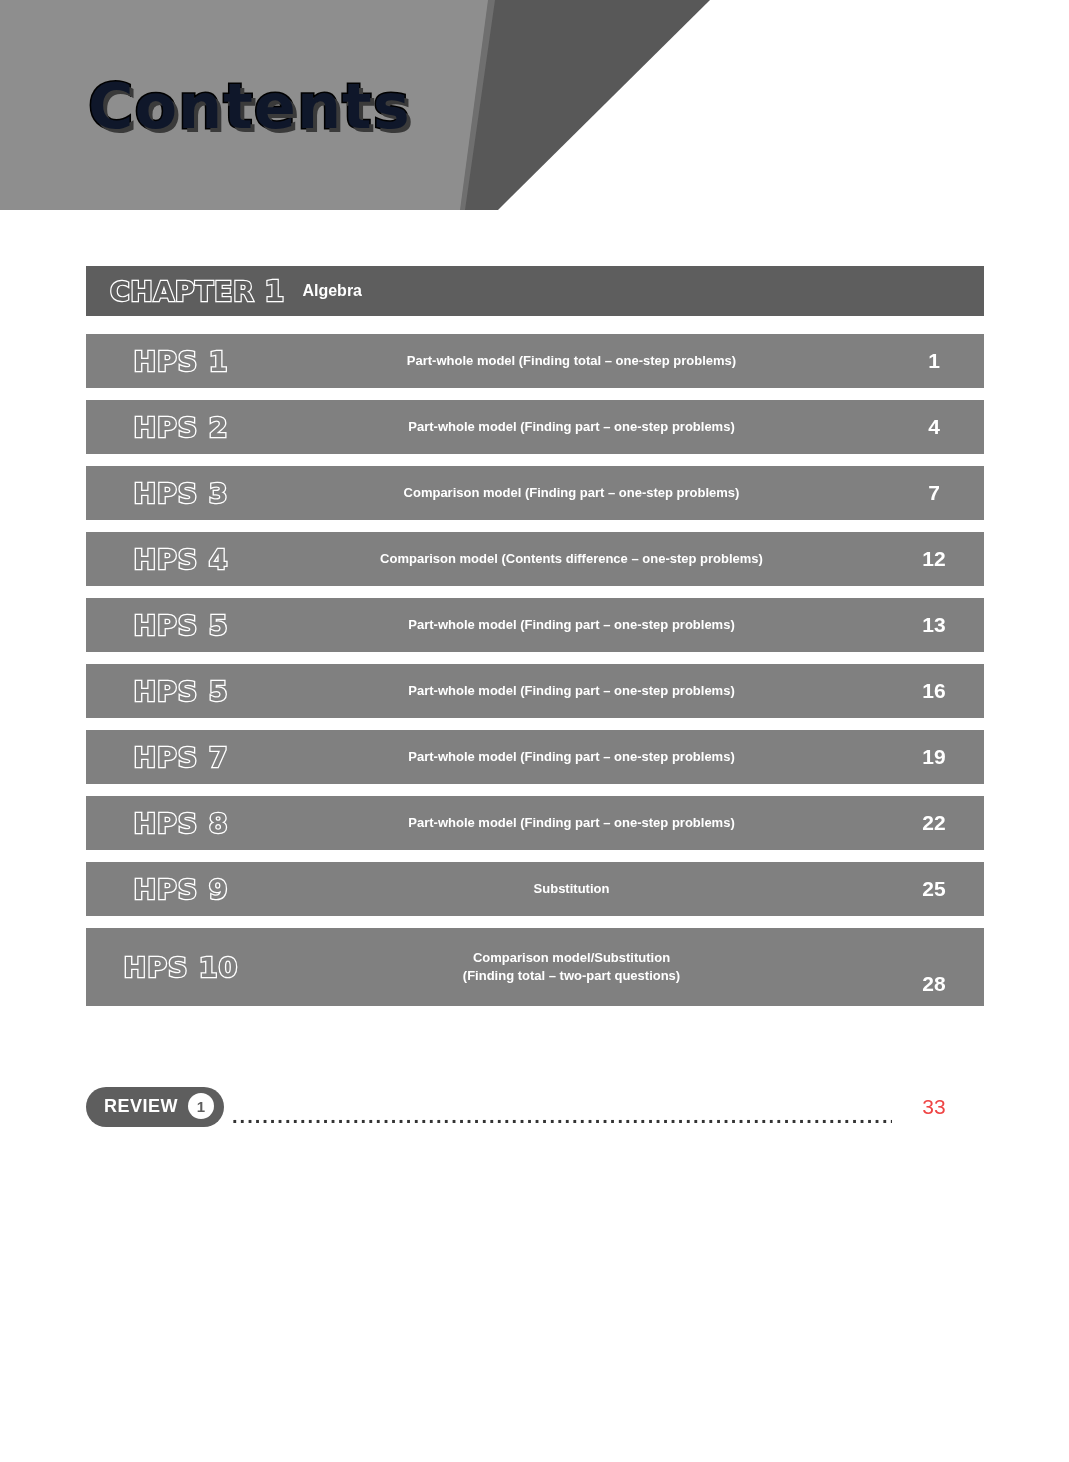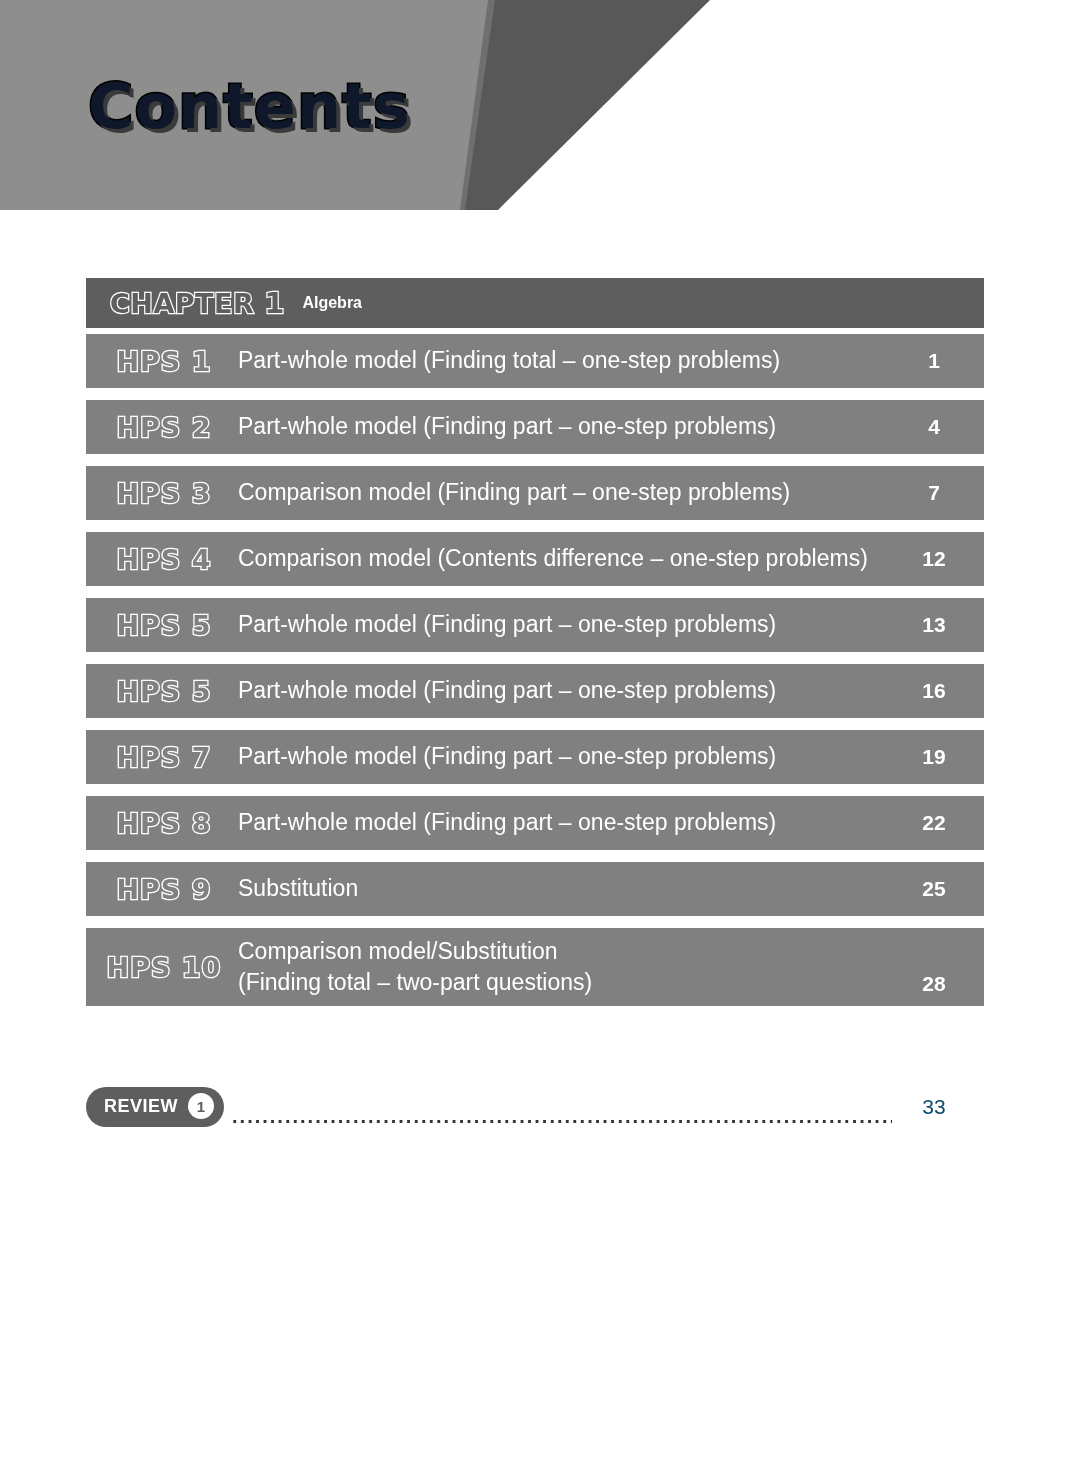--- a/index.html
+++ b/index.html
@@ -65,21 +65,20 @@
   
   .chapter-bar {
     position: absolute;
     left: 86px;
     top: 266px;
     width: 898px;
     height: 50px;
     background: #5e5e5e;
     display: flex;
     align-items: center;
-    margin-top: 12px;
   }
   .chapter-tag {
     font-family: "DejaVu Sans", sans-serif;
     font-size: 27px;
     font-weight: bold;
     color: #5e5e5e;
     -webkit-text-stroke: 2.4px #ffffff;
     paint-order: stroke fill;
     margin-left: 24px;
     letter-spacing: 0.5px;
@@ -118,39 +117,40 @@
   }
   .row.tall {
     min-height: 78px;
   }
   .hps-badge {
     width: 148px;
     flex: 0 0 148px;
     display: flex;
     align-items: center;
     justify-content: center;
-    padding-left: 4px;
+    padding-left: 21px;
   }
   .hps-badge .hps-text {
     font-family: "DejaVu Sans", sans-serif;
     font-size: 27px;
     font-weight: bold;
     color: #808080;
     -webkit-text-stroke: 2.6px #ffffff;
     paint-order: stroke fill;
     letter-spacing: 1px;
     white-space: nowrap;
   }
   .row-title {
     flex: 1 1 auto;
-    font-size: 23px;
-    font-weight: normal;
+    font-size: 13px;
+    font-weight: bold;
     color: #ffffff;
     line-height: 1.35;
     padding-right: 10px;
+    text-align: center;
   }
   .row-title .line2 { display: block; }
   .row-page {
     flex: 0 0 72px;
     text-align: center;
     font-size: 21px;
     font-weight: bold;
     color: #ffffff;
     padding-right: 14px;
   }
@@ -206,21 +206,21 @@
     letter-spacing: 2px;
     color: #333;
     margin: 0 6px 0 8px;
     align-self: flex-end;
     padding-bottom: 2px;
   }
   .review-page {
     flex: 0 0 72px;
     text-align: center;
     font-size: 21px;
-    color: #0c4a6e;
+    color: #ef4444;
     padding-right: 14px;
   }
 </style>
 </head>
 <body>
 
 <div class="header">
   <div class="hdr-shape-main"></div>
   <div class="hdr-shape-mid"></div>
   <div class="hdr-shape-dark"></div>

